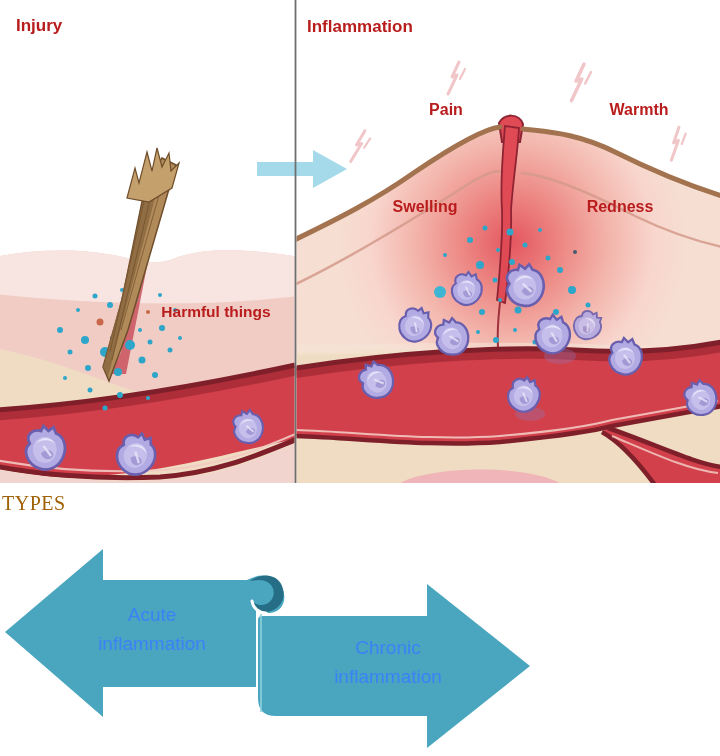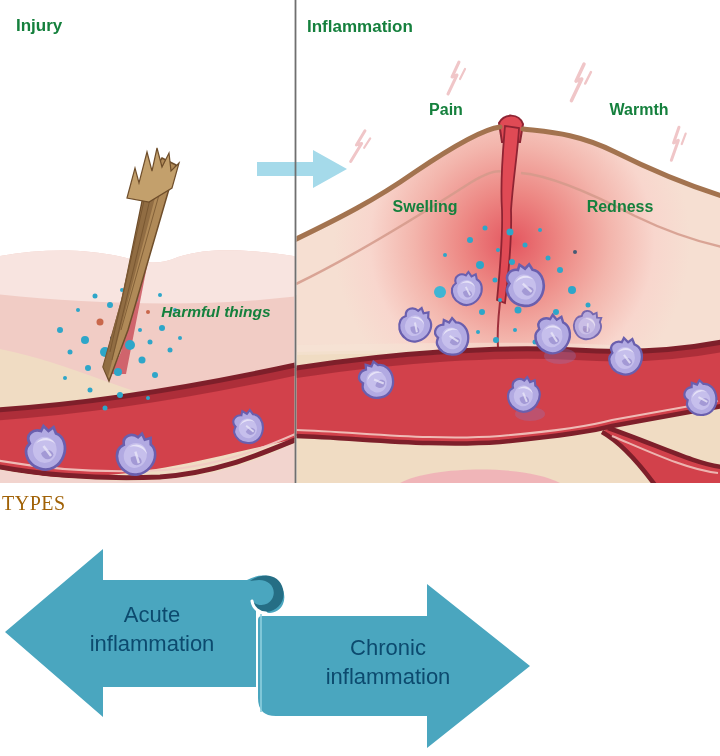--- a/index.html
+++ b/index.html
@@ -1,25 +1,25 @@
 <!DOCTYPE html>
 <html><head>
 <meta charset="utf-8">
 <style>
   html,body{margin:0;padding:0;background:#ffffff;}
   .stage{position:relative;width:720px;height:756px;background:#fff;overflow:hidden;
          font-family:"Liberation Sans",sans-serif;}
   svg{position:absolute;left:0;top:0;display:block;}
-  .lbl{position:absolute;color:#15803d;font-weight:bold;white-space:nowrap;}
+  .lbl{position:absolute;color:#b91c1c;font-weight:bold;white-space:nowrap;}
   .panel-title{font-size:17px;}
   .symptom{font-size:16px;transform:translateX(-50%);}
-  .caption{font-size:15.5px;line-height:21px;text-align:center;transform:translateX(-50%);font-style:italic;}
+  .caption{font-size:15.5px;line-height:21px;text-align:center;transform:translateX(-50%);}
   .types{position:absolute;left:2px;top:492px;font-family:"Liberation Serif",serif;
          font-weight:normal;font-size:20px;color:#a16207;letter-spacing:.5px;}
-  .arrow-label{position:absolute;color:#0c4a6e;font-size:22px;line-height:29px;
+  .arrow-label{position:absolute;color:#3b82f6;font-size:19px;line-height:29px;
                text-align:center;transform:translateX(-50%);white-space:nowrap;font-weight:normal;}
 </style>
 </head>
 <body>
 
 <div class="stage">
 
   <svg width="720" height="756" viewBox="0 0 720 756">
     <defs>
       <clipPath id="leftClip">

